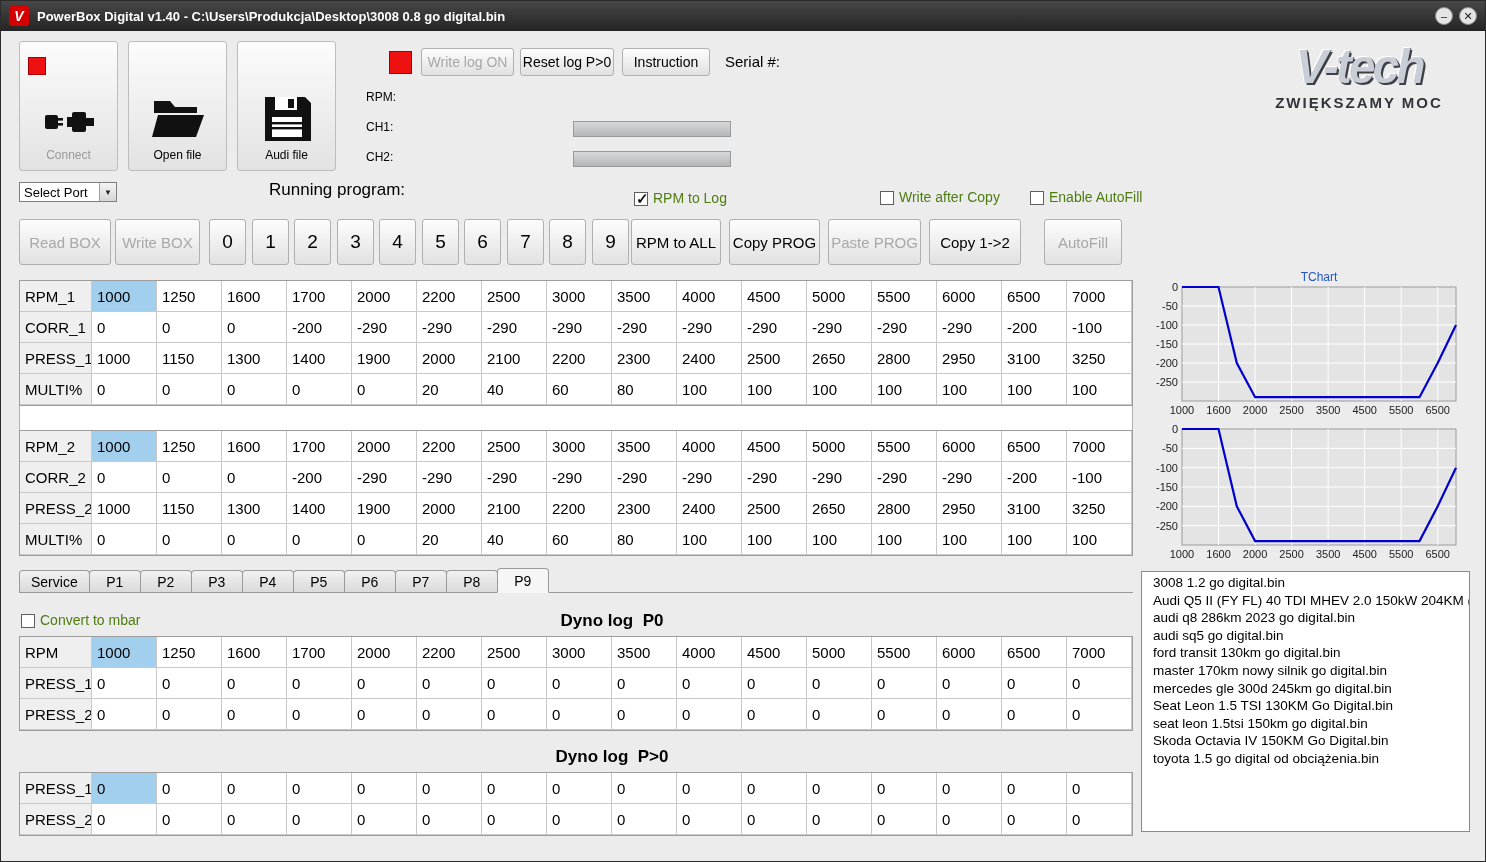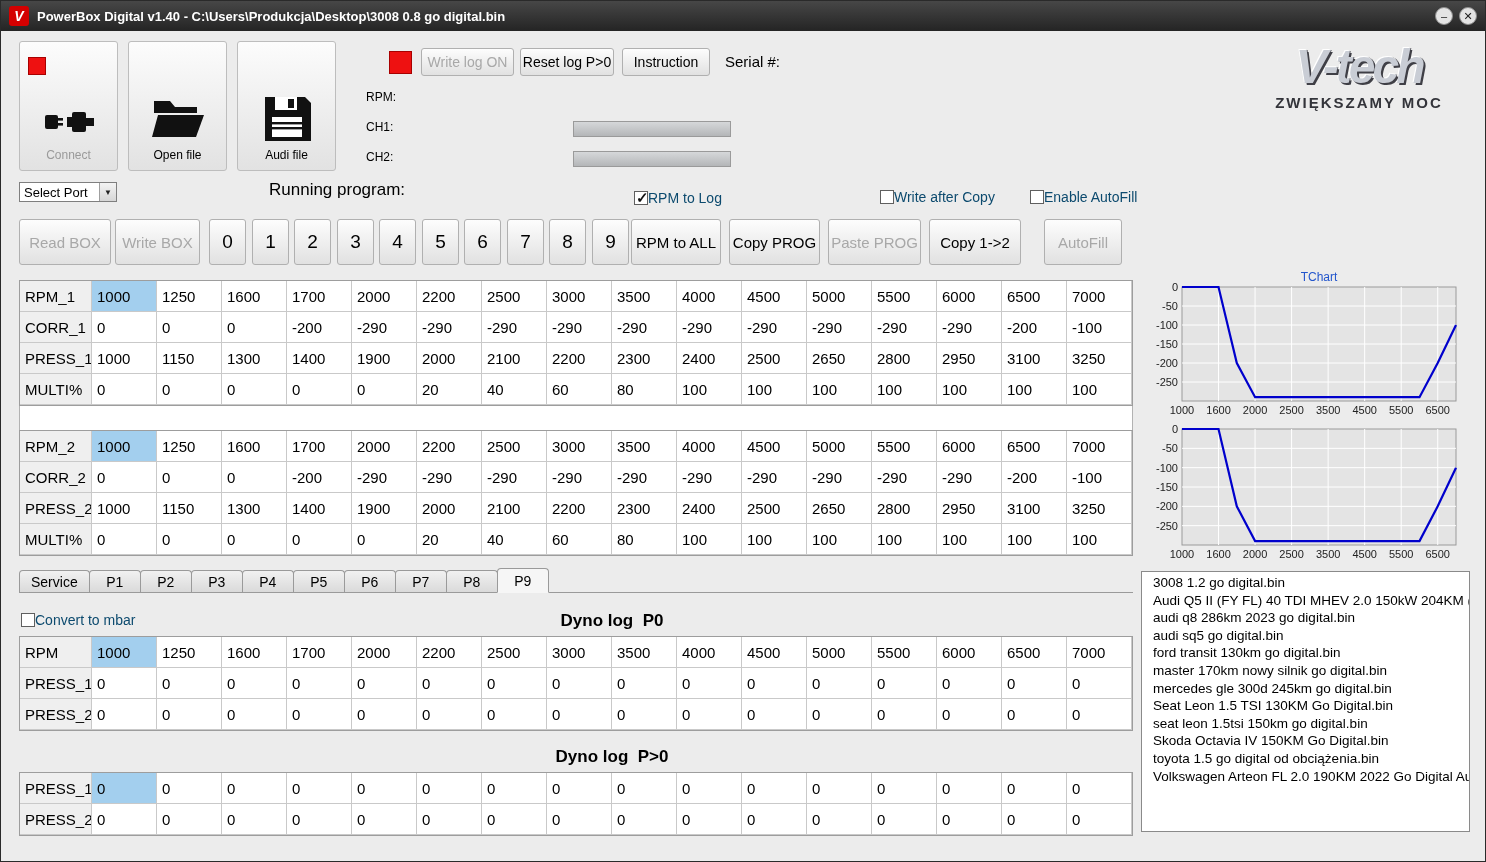--- a/index.html
+++ b/index.html
@@ -21,21 +21,21 @@
   .btn.digit{font-size:19px}
   .btn.big-action{font-size:15px}
   .lbl{position:absolute;font-size:12px;color:#000;white-space:nowrap}
   .hbar{position:absolute;background:linear-gradient(#d6d8da,#b4b6b8);border:1px solid #9a9a9a}
   .logo-wrap{position:absolute;text-align:center}
   .brand{font-size:48px;font-weight:bold;font-style:italic;color:#c9cdd5;letter-spacing:-3px;line-height:1;text-shadow:2px 2px 0 #3f3f46,-1px -1px 0 #ffffff,1px 0 0 #6a6a70}
   .tagline{font-size:15px;font-weight:bold;color:#33343a;letter-spacing:2px;margin-top:3px}
   .combo{position:absolute;background:#fff;border:1px solid #7f7f7f;display:flex;align-items:stretch;font-size:13px}
   .combo .ctext{flex:1;display:flex;align-items:center;padding-left:4px}
   .combo .carrow{width:17px;background:linear-gradient(#f4f4f4,#d6d6d6);border-left:1px solid #9f9f9f;display:flex;align-items:center;justify-content:center;font-size:8px;color:#222}
-  .checkbox{position:absolute;display:flex;align-items:center;font-size:14px;color:#0c4a6e}
+  .checkbox{position:absolute;display:flex;align-items:flex-end;gap:5px;font-size:14px;color:#4d7c0f}
   .cbox{width:14px;height:14px;background:#fff;border:1px solid #5f5f5f;position:relative;flex:none}
   .checkbox.checked .cbox::after{content:"✓";position:absolute;left:1px;top:-3px;font-size:15px;font-weight:bold;color:#111}
   .panel{position:absolute;background:#fff;border:1px solid #b2b2b2}
   .vtable{position:absolute;border:1px solid #9d9d9d;background:#fff}
   .trow{display:flex;height:31px}
   .tcell{width:65px;flex:none;border-right:1px solid #c9c9c9;border-bottom:1px solid #c9c9c9;background:#fff;display:flex;align-items:center;padding-left:5px;font-size:15px;color:#000;overflow:hidden}
   .tlabel{width:72px;background:#efefef}
   .tcell.hl{background:#a3cfee}
   .tabs{position:absolute;display:flex;align-items:flex-end;border-bottom:1px solid #9a9a9a;height:25px}
   .tab{height:22px;min-width:52px;padding:4px 11px;background:linear-gradient(#f1f1f1,#dadada);border:1px solid #9a9a9a;border-bottom:none;border-radius:4px 4px 0 0;display:flex;align-items:center;justify-content:center;font-size:14px;margin-right:-1px;color:#000}
@@ -486,21 +486,20 @@
         <div class="fitem">Audi Q5 II (FY FL) 40 TDI MHEV 2.0 150kW 204KM (</div>
         <div class="fitem">audi q8 286km 2023 go digital.bin</div>
         <div class="fitem">audi sq5 go digital.bin</div>
         <div class="fitem">ford transit 130km go digital.bin</div>
         <div class="fitem">master 170km nowy silnik go digital.bin</div>
         <div class="fitem">mercedes gle 300d 245km go digital.bin</div>
         <div class="fitem">Seat Leon 1.5 TSI 130KM Go Digital.bin</div>
         <div class="fitem">seat leon 1.5tsi 150km go digital.bin</div>
         <div class="fitem">Skoda Octavia IV 150KM Go Digital.bin</div>
         <div class="fitem">toyota 1.5 go digital od obciążenia.bin</div>
-        <div class="fitem">Volkswagen Arteon FL 2.0 190KM 2022 Go Digital Au</div>
       </div>
 
   <button class="btn digit" style="left: 208px; top: 188px; width: 37px; height: 46px;">0</button>
       <button class="btn digit" style="left: 251px; top: 188px; width: 37px; height: 46px;">1</button>
       <button class="btn digit" style="left: 293px; top: 188px; width: 37px; height: 46px;">2</button>
       <button class="btn digit" style="left: 336px; top: 188px; width: 37px; height: 46px;">3</button>
       <button class="btn digit" style="left: 378px; top: 188px; width: 37px; height: 46px;">4</button>
       <button class="btn digit" style="left: 421px; top: 188px; width: 37px; height: 46px;">5</button>
       <button class="btn digit" style="left: 463px; top: 188px; width: 37px; height: 46px;">6</button>
       <button class="btn digit" style="left: 506px; top: 188px; width: 37px; height: 46px;">7</button>

